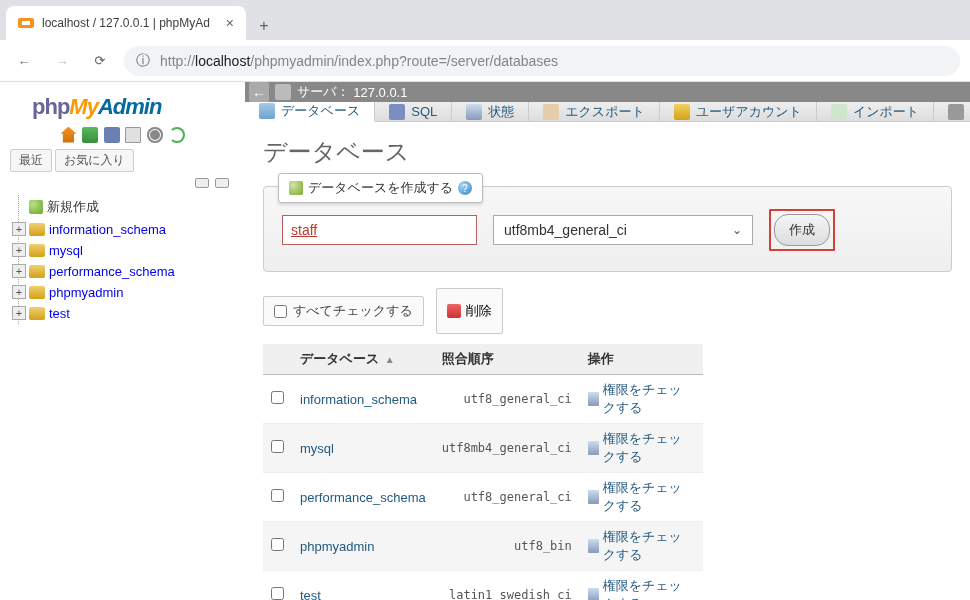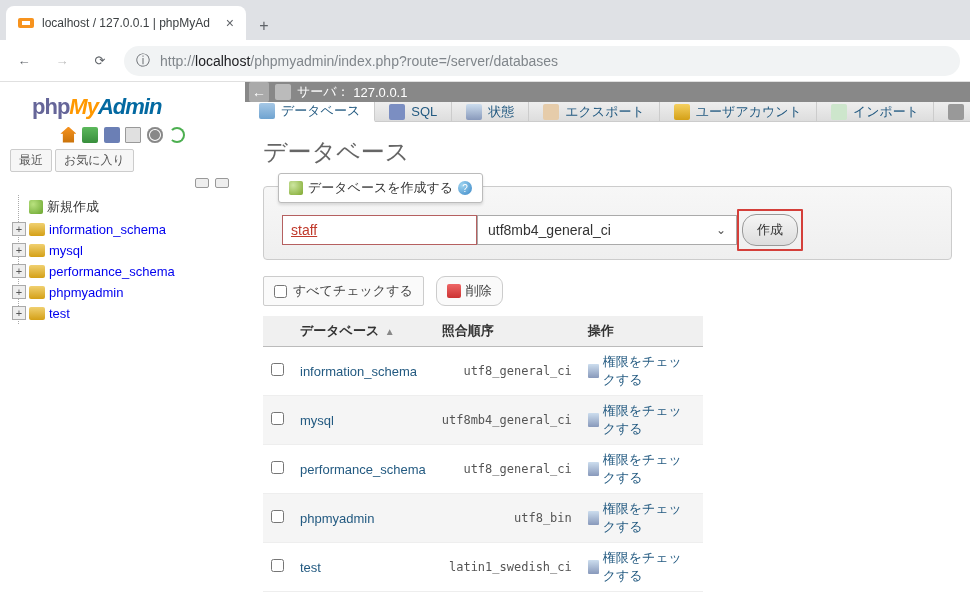--- a/index.html
+++ b/index.html
@@ -60,34 +60,34 @@
 .ti-sql { background: #7b8ec2; }
 .ti-status { background: linear-gradient(#cde,#89b); }
 .ti-user { background: linear-gradient(#f5d060,#d4a017); border-radius: 50%; }
 .ti-export { background: #e6ccaa; }
 .ti-import { background: #cde6cc; }
 .ti-gear { background: #999; border-radius: 50%; }
 
 .page { padding: 14px 18px; }
 h2 { font-size: 24px; font-weight: 500; color: #666; margin-bottom: 18px; font-family: "Segoe UI", sans-serif; }
 
-.fieldset { border: 1px solid #ccc; border-radius: 4px; padding: 22px 18px 8px; position: relative; background: linear-gradient(#f7f7f7,#efefef); }
+.fieldset { border: 1px solid #ccc; border-radius: 4px; padding: 22px 18px 20px; position: relative; background: linear-gradient(#f7f7f7,#efefef); }
 .legend { position: absolute; top: -14px; left: 14px; background: #fff; border: 1px solid #bbb; border-radius: 3px; padding: 5px 10px; font-size: 13px; color: #333; box-shadow: 0 2px 3px rgba(0,0,0,.12); display: flex; align-items: center; gap: 5px; }
 .legend .lgicon { width: 14px; height: 14px; background: radial-gradient(circle at 30% 30%,#cde6a0,#7fa82f); border-radius: 2px; }
 .legend .help { width: 14px; height: 14px; border-radius: 50%; background: radial-gradient(circle at 30% 30%,#9fd4f0,#3a87c7); color: #fff; font-size: 10px; display: inline-flex; align-items: center; justify-content: center; }
-.form-row { display: flex; align-items: center; }
+.form-row { display: flex; gap: 16px; align-items: center; }
 .txt-input { width: 195px; height: 30px; border: 1px solid #b56060; padding: 0 8px; font-size: 14px; color: #c0392b; text-decoration: underline; text-decoration-color: #c0392b; background: #fff; }
 .sel-wrap { width: 260px; height: 30px; border: 1px solid #aaa; background: #fff; display: flex; align-items: center; justify-content: space-between; padding: 0 10px; font-size: 14px; color: #333; }
 .sel-wrap .chev { font-size: 12px; color: #555; }
 .create-wrap { border: 2px solid #d43f3a; padding: 3px; border-radius: 1px; }
 .btn { height: 32px; padding: 0 14px; border: 1px solid #999; border-radius: 14px; background: linear-gradient(#f5f5f5,#ddd); font-size: 13px; color: #333; display: inline-flex; align-items: center; cursor: pointer; }
 
 .checkall { margin: 16px 0 10px; display: flex; align-items: center; gap: 12px; }
 .checkall label { display: flex; align-items: center; gap: 6px; font-size: 13px; color: #444; border: 1px solid #ccc; padding: 5px 10px; border-radius: 2px; background: #fafafa; }
-.del-btn { border: 1px solid #ccc; padding: 5px 10px; font-size: 13px; color: #404040; background: #fafafa; display: flex; align-items: center; gap: 5px; border-radius: 9px; }
+.del-btn { border: 1px solid #ccc; padding: 13px 10px; font-size: 13px; color: #000000; background: #fafafa; display: flex; align-items: center; gap: 5px; border-radius: 2px; }
 .del-btn .dicon { width: 14px; height: 14px; background: linear-gradient(#e66,#c33); border-radius: 2px; }
 
 table.db { border-collapse: collapse; width: 440px; }
 table.db th { text-align: left; font-weight: bold; font-size: 13px; padding: 6px 8px; border-bottom: 1px solid #bbb; color: #333; background: #f0f0f0; }
 table.db th .sort { color: #888; font-size: 10px; margin-left: 2px; }
 table.db td { padding: 6px 8px; font-size: 13px; border-bottom: 1px solid #eee; }
 table.db tr.even td { background: #f5f5f5; }
 table.db td.cb { width: 24px; }
 table.db td.cb input { transform: scale(1); }
 table.db td.name a { color: #235a81; text-decoration: none; }

